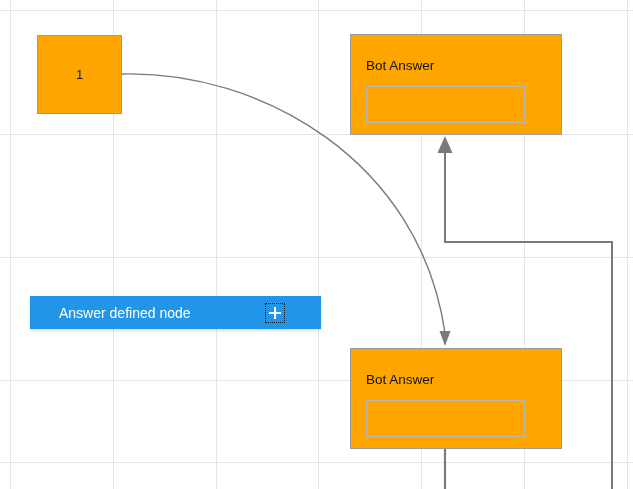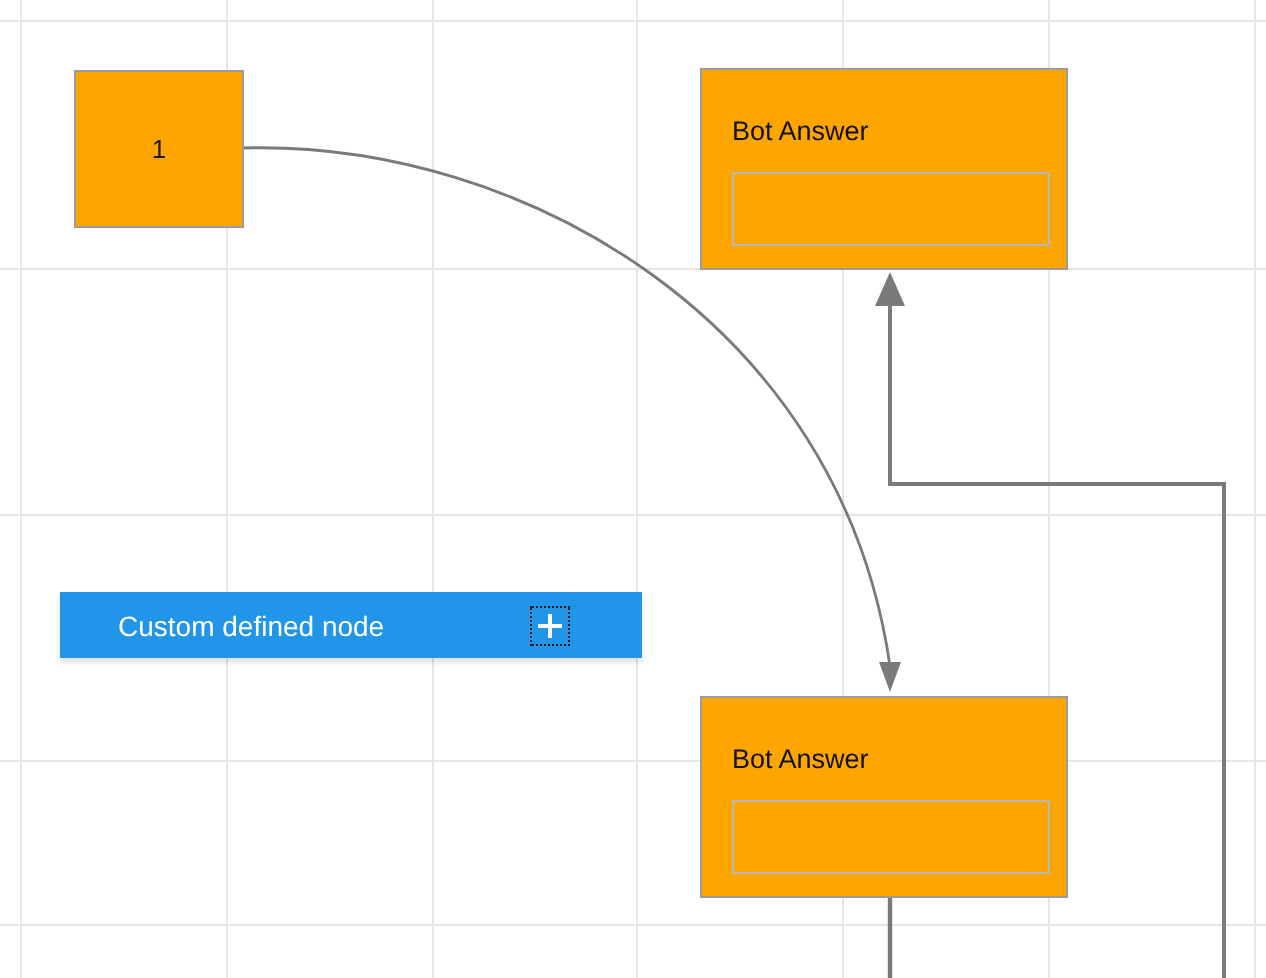--- a/index.html
+++ b/index.html
@@ -53,21 +53,21 @@
     align-items: center;
     justify-content: center;
   }
   .node-simple .node-num {
     font-size: 13px;
     color: #1a1a1a;
     line-height: 1;
   }
 
   .node-bot {
-    width: 184px;
+    width: 212px;
     height: 101px;
     padding: 0;
     text-decoration: underline;
   }
   .node-bot-top  { left: 350px; top: 34px; }
   .node-bot-bottom { left: 350px; top: 348px; }
 
   .node-bot .node-title {
     position: absolute;
     left: 15px;
@@ -183,17 +183,17 @@
     <div class="node-title">Bot Answer</div>
     <div class="node-slot"></div>
   </div>
 
   <div class="node node-bot node-bot-bottom">
     <div class="node-title">Bot Answer</div>
     <div class="node-slot"></div>
   </div>
 
   <div class="palette-item">
-    <span class="palette-label">Custom defined node</span>
+    <span class="palette-label">Answer defined node</span>
     <span class="palette-add"></span>
   </div>
 
 </div>
 
 </body></html>

